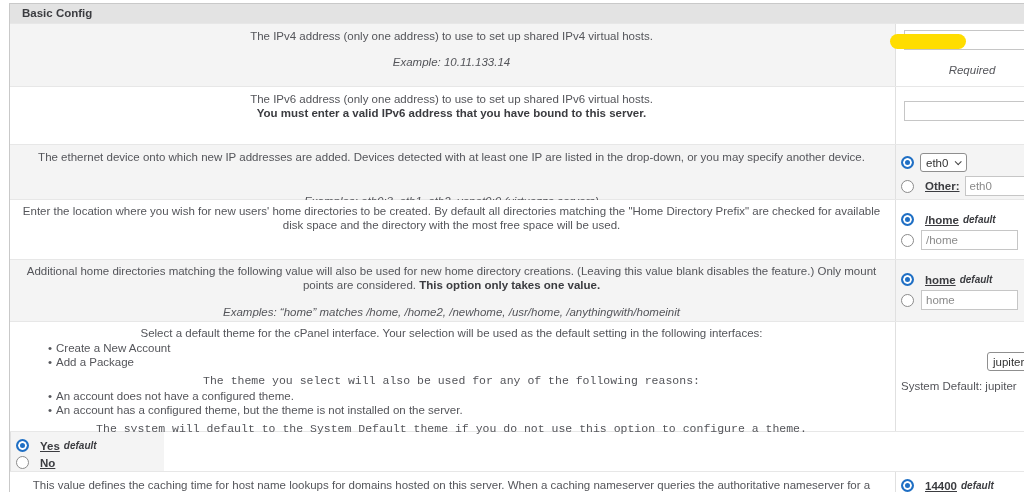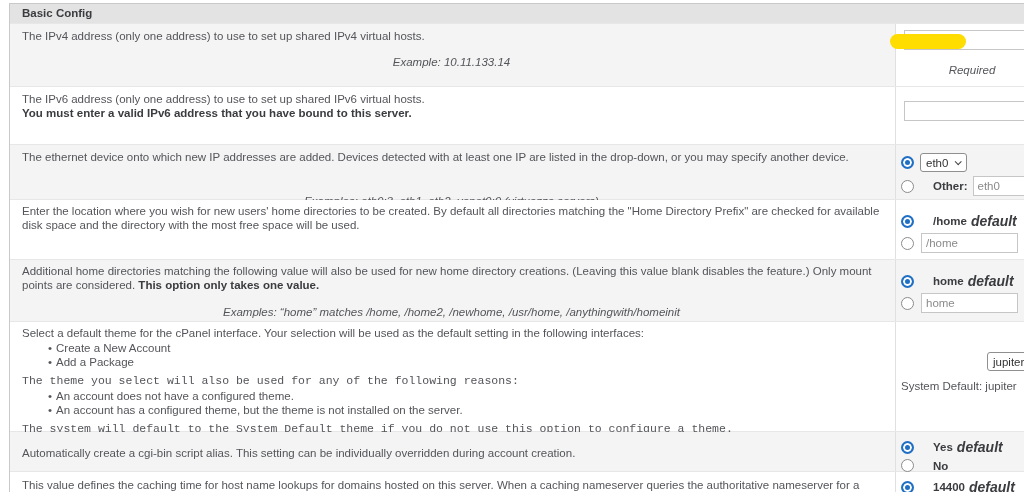--- a/index.html
+++ b/index.html
@@ -8,38 +8,38 @@
   .table-wrap { position:absolute; left:9px; top:3px; width:1040px;
     border-top:1px solid #c9c9c9; border-left:1px solid #c9c9c9; }
   .hdr { height:19px; background:var(--header-bg,#e3e3e3); line-height:19px;
     padding-left:12px; font-weight:bold; color:#3b3c40; font-size:11.5px; }
   .row { display:flex; border-top:1px solid #e7e7e7; }
   .desc { width:885px; padding:5px 14px 0 12px; line-height:14px; }
   .ctrl { width:154px; border-left:1px solid #e0e0e0; position:relative;
     padding-left:5px; }
   .gray { background:var(--row-gray,#f4f4f4); }
   .white { background:#fff; }
-  .line { color:#54555a; }
+  .line { color:#54555a;text-align:center; }
   .b { font-weight:bold; color:#3b3c40; }
   .example { font-style:italic; margin-top:12px; color:#54555a;text-align:center; }
   .bullets { margin:1px 0 3px 0; }
   .bullet { display:flex; line-height:14px; }
   .bullet .dot { width:12px; text-align:center; margin-left:22px; }
   .para { margin-top:5px;font-family:Liberation Mono, monospace; }
   input[type=text] { border:1px solid #c6c6c6; background:#fff; height:20px;
     font-family:"Liberation Sans",sans-serif; font-size:11.5px; color:#8a8a8a;
     padding:0 4px; outline:none; }
   .radio-line { display:flex; align-items:center; margin-top:4px; }
   .radio { display:inline-block; width:13px; height:13px; border-radius:50%;
     background:#fff; border:1px solid #8b8b8b; flex:0 0 13px; }
   .radio.checked { border:none; background:var(--accent,#1f6fc4);
     box-shadow:inset 0 0 0 2px #fff, inset 0 0 0 20px var(--accent,#1f6fc4);
     border:2px solid var(--accent,#1f6fc4); }
-  .radio-label { font-weight:bold; color:#3b3c40; margin-left:19px; }
-  .default-tag { font-size:14px; font-style:italic; font-weight:bold;
+  .radio-label { font-weight:bold; color:#3b3c40; margin-left:11px;text-decoration:underline; }
+  .default-tag { font-size:10px; font-style:italic; font-weight:bold;
     color:#3b3c40; margin-left:4px; }
   .select { display:inline-flex; align-items:center; background:#fff;
     border:1px solid #8f8f8f; border-radius:3px; height:19px; padding:0 6px 0 5px;
     color:#333; cursor:default; }
   .select .caret { width:5px; height:5px; border-right:1.6px solid #444;
     border-bottom:1.6px solid #444; transform:rotate(45deg) translateY(-1px);
     margin-left:7px; display:inline-block; }
   .required { font-style:italic; color:#54555a; }
   
   .r-ipv4 { height:63px; }
@@ -190,23 +190,20 @@
         <span class="select theme-select">
           <span>jupiter</span>
 
         </span>
       </div>
       <div class="sysdefault">System Default: jupiter</div>
     </div>
   </div>
 
   <div class="row r-cgi">
-    <div class="desc gray desc-cgi">
-      <div class="line">Automatically create a cgi-bin script alias. This setting can be individually overridden during account creation.</div>
-    </div>
     <div class="ctrl gray cgi-ctrl">
       <div class="radio-line">
         <span class="radio checked"></span>
         <span class="radio-label">Yes</span>
         <span class="default-tag">default</span>
       </div>
       <div class="radio-line">
         <span class="radio"></span>
         <span class="radio-label">No</span>
       </div>

